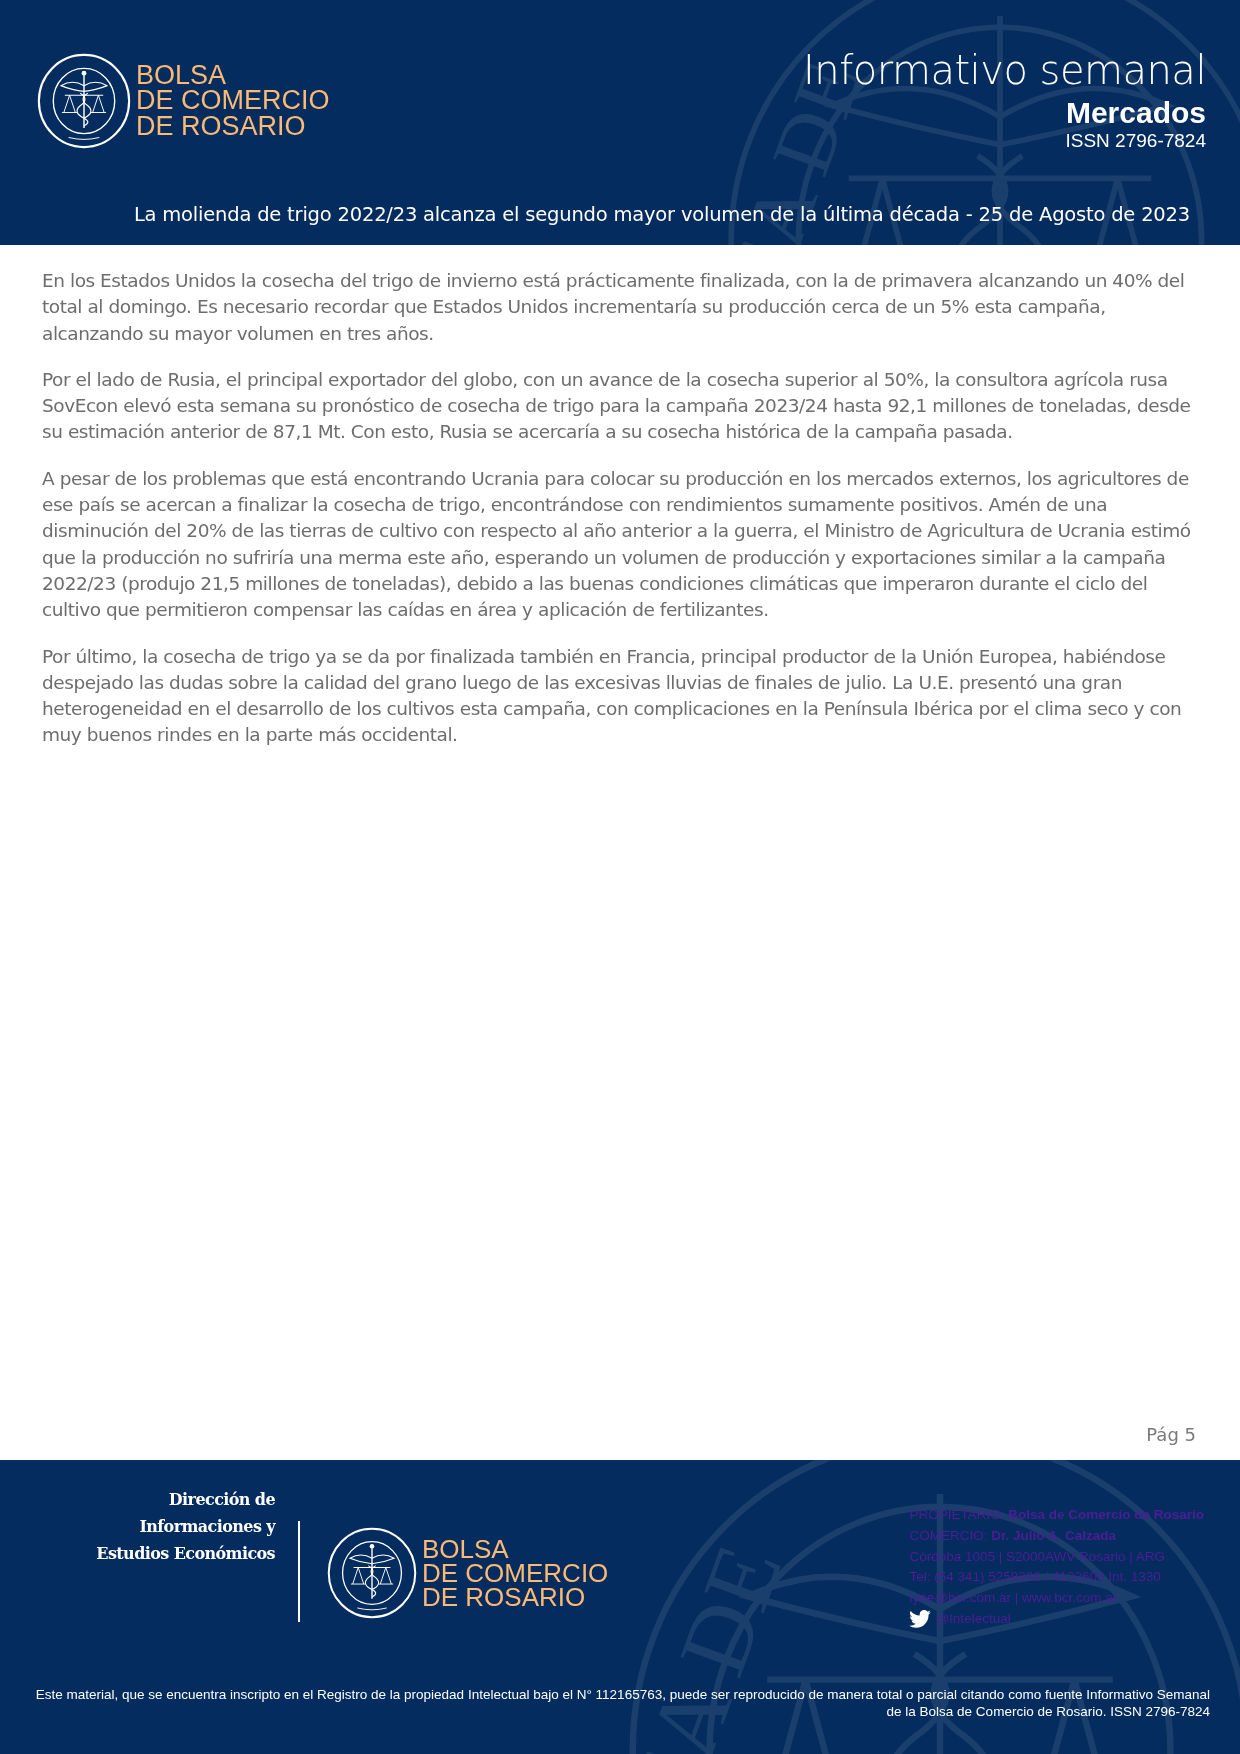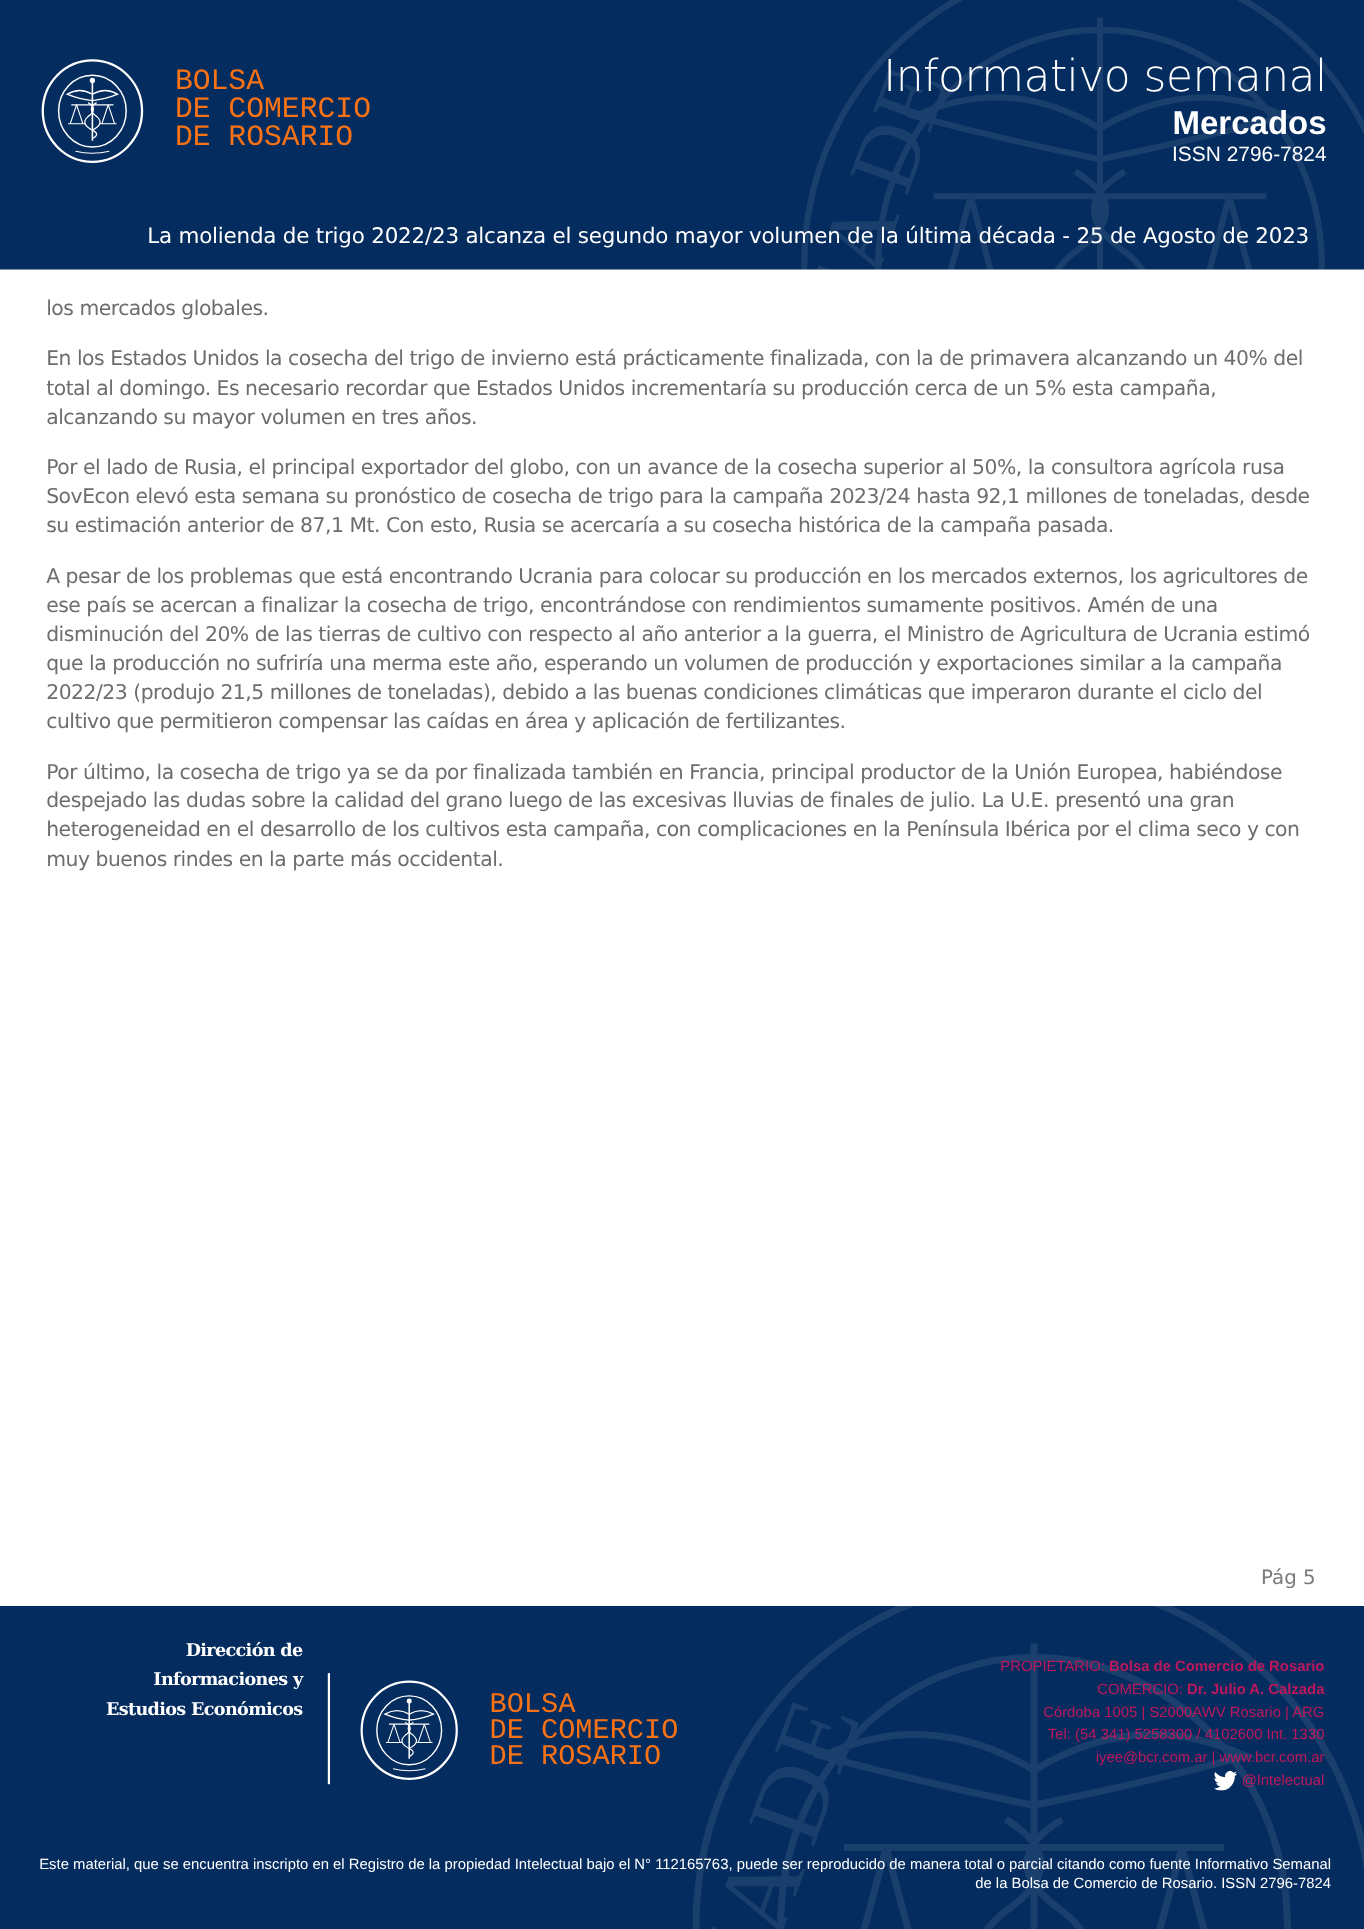--- a/index.html
+++ b/index.html
@@ -26,24 +26,24 @@
   .watermark {
     position: absolute;
     opacity: 0.09;
   }
   .logo-block {
     position: absolute;
     display: flex; align-items: center;
   }
   .seal { display: block; }
   .logo-text {
-    color: #f97316;
-    font-family: Liberation Mono, monospace;
+    color: #fdba74;
+    font-family: Liberation Sans, sans-serif;
     line-height: 0.93;
-    margin-left: 27px;
+    margin-left: 4px;
   }
   .logo-text div { white-space: nowrap; }
   .header .logo-block { left: 36px; top: 52px; }
   .header .logo-text { font-size: 27px; }
 
   .title-block {
     position: absolute; right: 34px; top: 44px;
     text-align: right; color: #ffffff;
   }
   .title-main {
@@ -96,21 +96,21 @@
   }
   .footer-divider {
     position: absolute; left: 298px; top: 1521px;
     width: 2px; height: 101px; background: #ffffff;
   }
   .footer .logo-block { left: 326px; top: 66px; }
   .footer .logo-text { font-size: 26px; }
 
   .contact {
     position: absolute; right: 36px; top: 1505px;
-    text-align: right; color: #be185d;
+    color: #4c1d95;
     font-size: 13.5px; line-height: 20.8px;
     white-space: nowrap;
   }
   .contact b { font-weight: bold; }
   .tw { display: inline-flex; align-items: center; gap: 4px; }
 
   .legal {
     position: absolute; left: 30px; top: 1686px;
     width: 1180px; text-align: right;
     color: #ffffff; font-size: 13.5px; line-height: 17px;
@@ -161,21 +161,20 @@
   <div class="title-block">
     <div class="title-main">Informativo semanal</div>
     <div class="title-section">Mercados</div>
     <div class="title-issn">ISSN 2796-7824</div>
   </div>
 
   <div class="header-subtitle">La molienda de trigo 2022/23 alcanza el segundo mayor volumen de la última década - 25 de Agosto de 2023</div>
 </header>
 
 <main class="content">
-  <p>los mercados globales.</p>
   <p>En los Estados Unidos la cosecha del trigo de invierno está prácticamente finalizada, con la de primavera alcanzando un 40% del total al domingo. Es necesario recordar que Estados Unidos incrementaría su producción cerca de un 5% esta campaña, alcanzando su mayor volumen en tres años.</p>
   <p>Por el lado de Rusia, el principal exportador del globo, con un avance de la cosecha superior al 50%, la consultora agrícola rusa SovEcon elevó esta semana su pronóstico de cosecha de trigo para la campaña 2023/24 hasta 92,1 millones de toneladas, desde su estimación anterior de 87,1 Mt. Con esto, Rusia se acercaría a su cosecha histórica de la campaña pasada.</p>
   <p>A pesar de los problemas que está encontrando Ucrania para colocar su producción en los mercados externos, los agricultores de ese país se acercan a finalizar la cosecha de trigo, encontrándose con rendimientos sumamente positivos. Amén de una disminución del 20% de las tierras de cultivo con respecto al año anterior a la guerra, el Ministro de Agricultura de Ucrania estimó que la producción no sufriría una merma este año, esperando un volumen de producción y exportaciones similar a la campaña 2022/23 (produjo 21,5 millones de toneladas), debido a las buenas condiciones climáticas que imperaron durante el ciclo del cultivo que permitieron compensar las caídas en área y aplicación de fertilizantes.</p>
   <p>Por último, la cosecha de trigo ya se da por finalizada también en Francia, principal productor de la Unión Europea, habiéndose despejado las dudas sobre la calidad del grano luego de las excesivas lluvias de finales de julio. La U.E. presentó una gran heterogeneidad en el desarrollo de los cultivos esta campaña, con complicaciones en la Península Ibérica por el clima seco y con muy buenos rindes en la parte más occidental.</p>
 </main>
 
 <div class="page-number">Pág 5</div>
 
 <footer class="footer">
   <svg class="watermark" style="left:620px; top:-30px;" width="640" height="640" viewBox="0 0 200 200">

